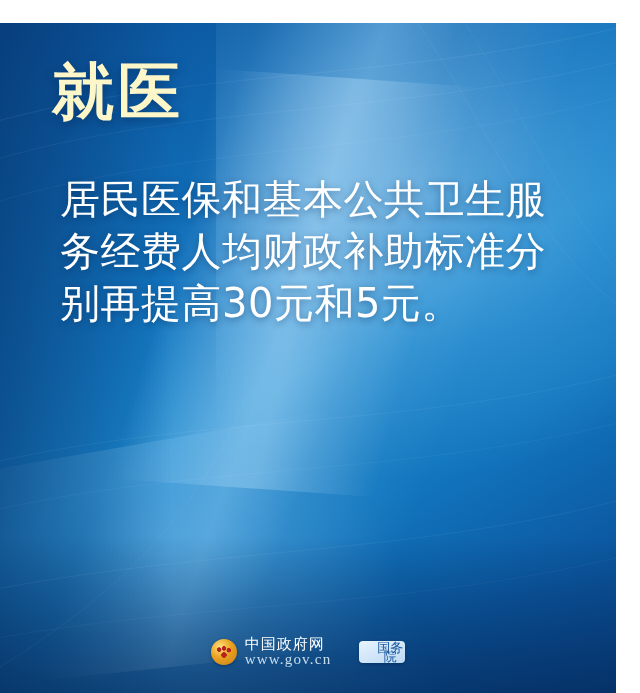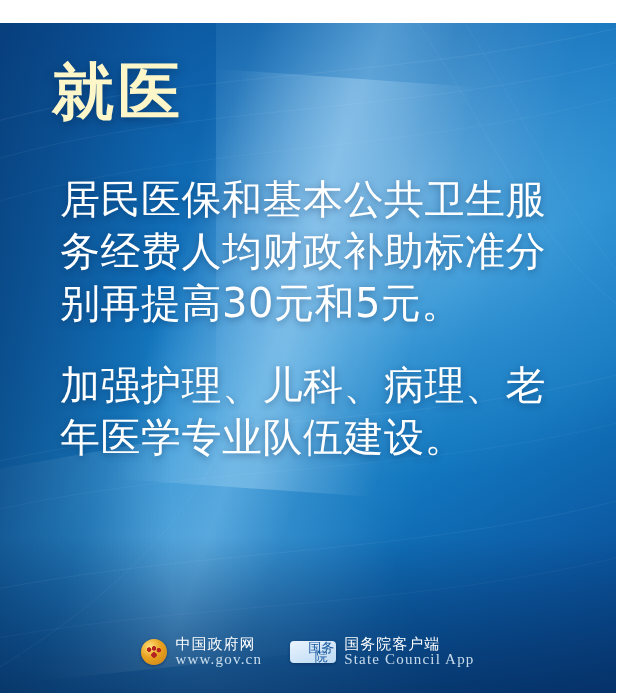--- a/index.html
+++ b/index.html
@@ -225,36 +225,31 @@
       <path d="M-40 693 C 120 600 200 520 260 380" stroke-width="0.8"></path>
     </g>
   </svg>
 
   <div class="content">
 
     <div class="headline">就医</div>
 
     <div class="paras">
       <p class="para">居民医保和基本公共卫生服务经费人均财政补助标准分别再提高30元和5元。</p>
-      <p class="para">加强护理、儿科、病理、老年医学专业队伍建设。</p>
     </div>
 
     <div class="footer">
 
       <div class="brand">
         <span class="emblem"></span>
         <span class="brand-text">
           <span class="brand-cn">中国政府网</span>
           <span class="brand-en">www.gov.cn</span>
         </span>
       </div>
 
       <div class="brand">
         <span class="app-badge">国务院</span>
-        <span class="brand-text">
-          <span class="brand-cn">国务院客户端</span>
-          <span class="brand-en">State Council App</span>
-        </span>
       </div>
 
     </div>
   </div>
 </div>
 
 </body></html>

